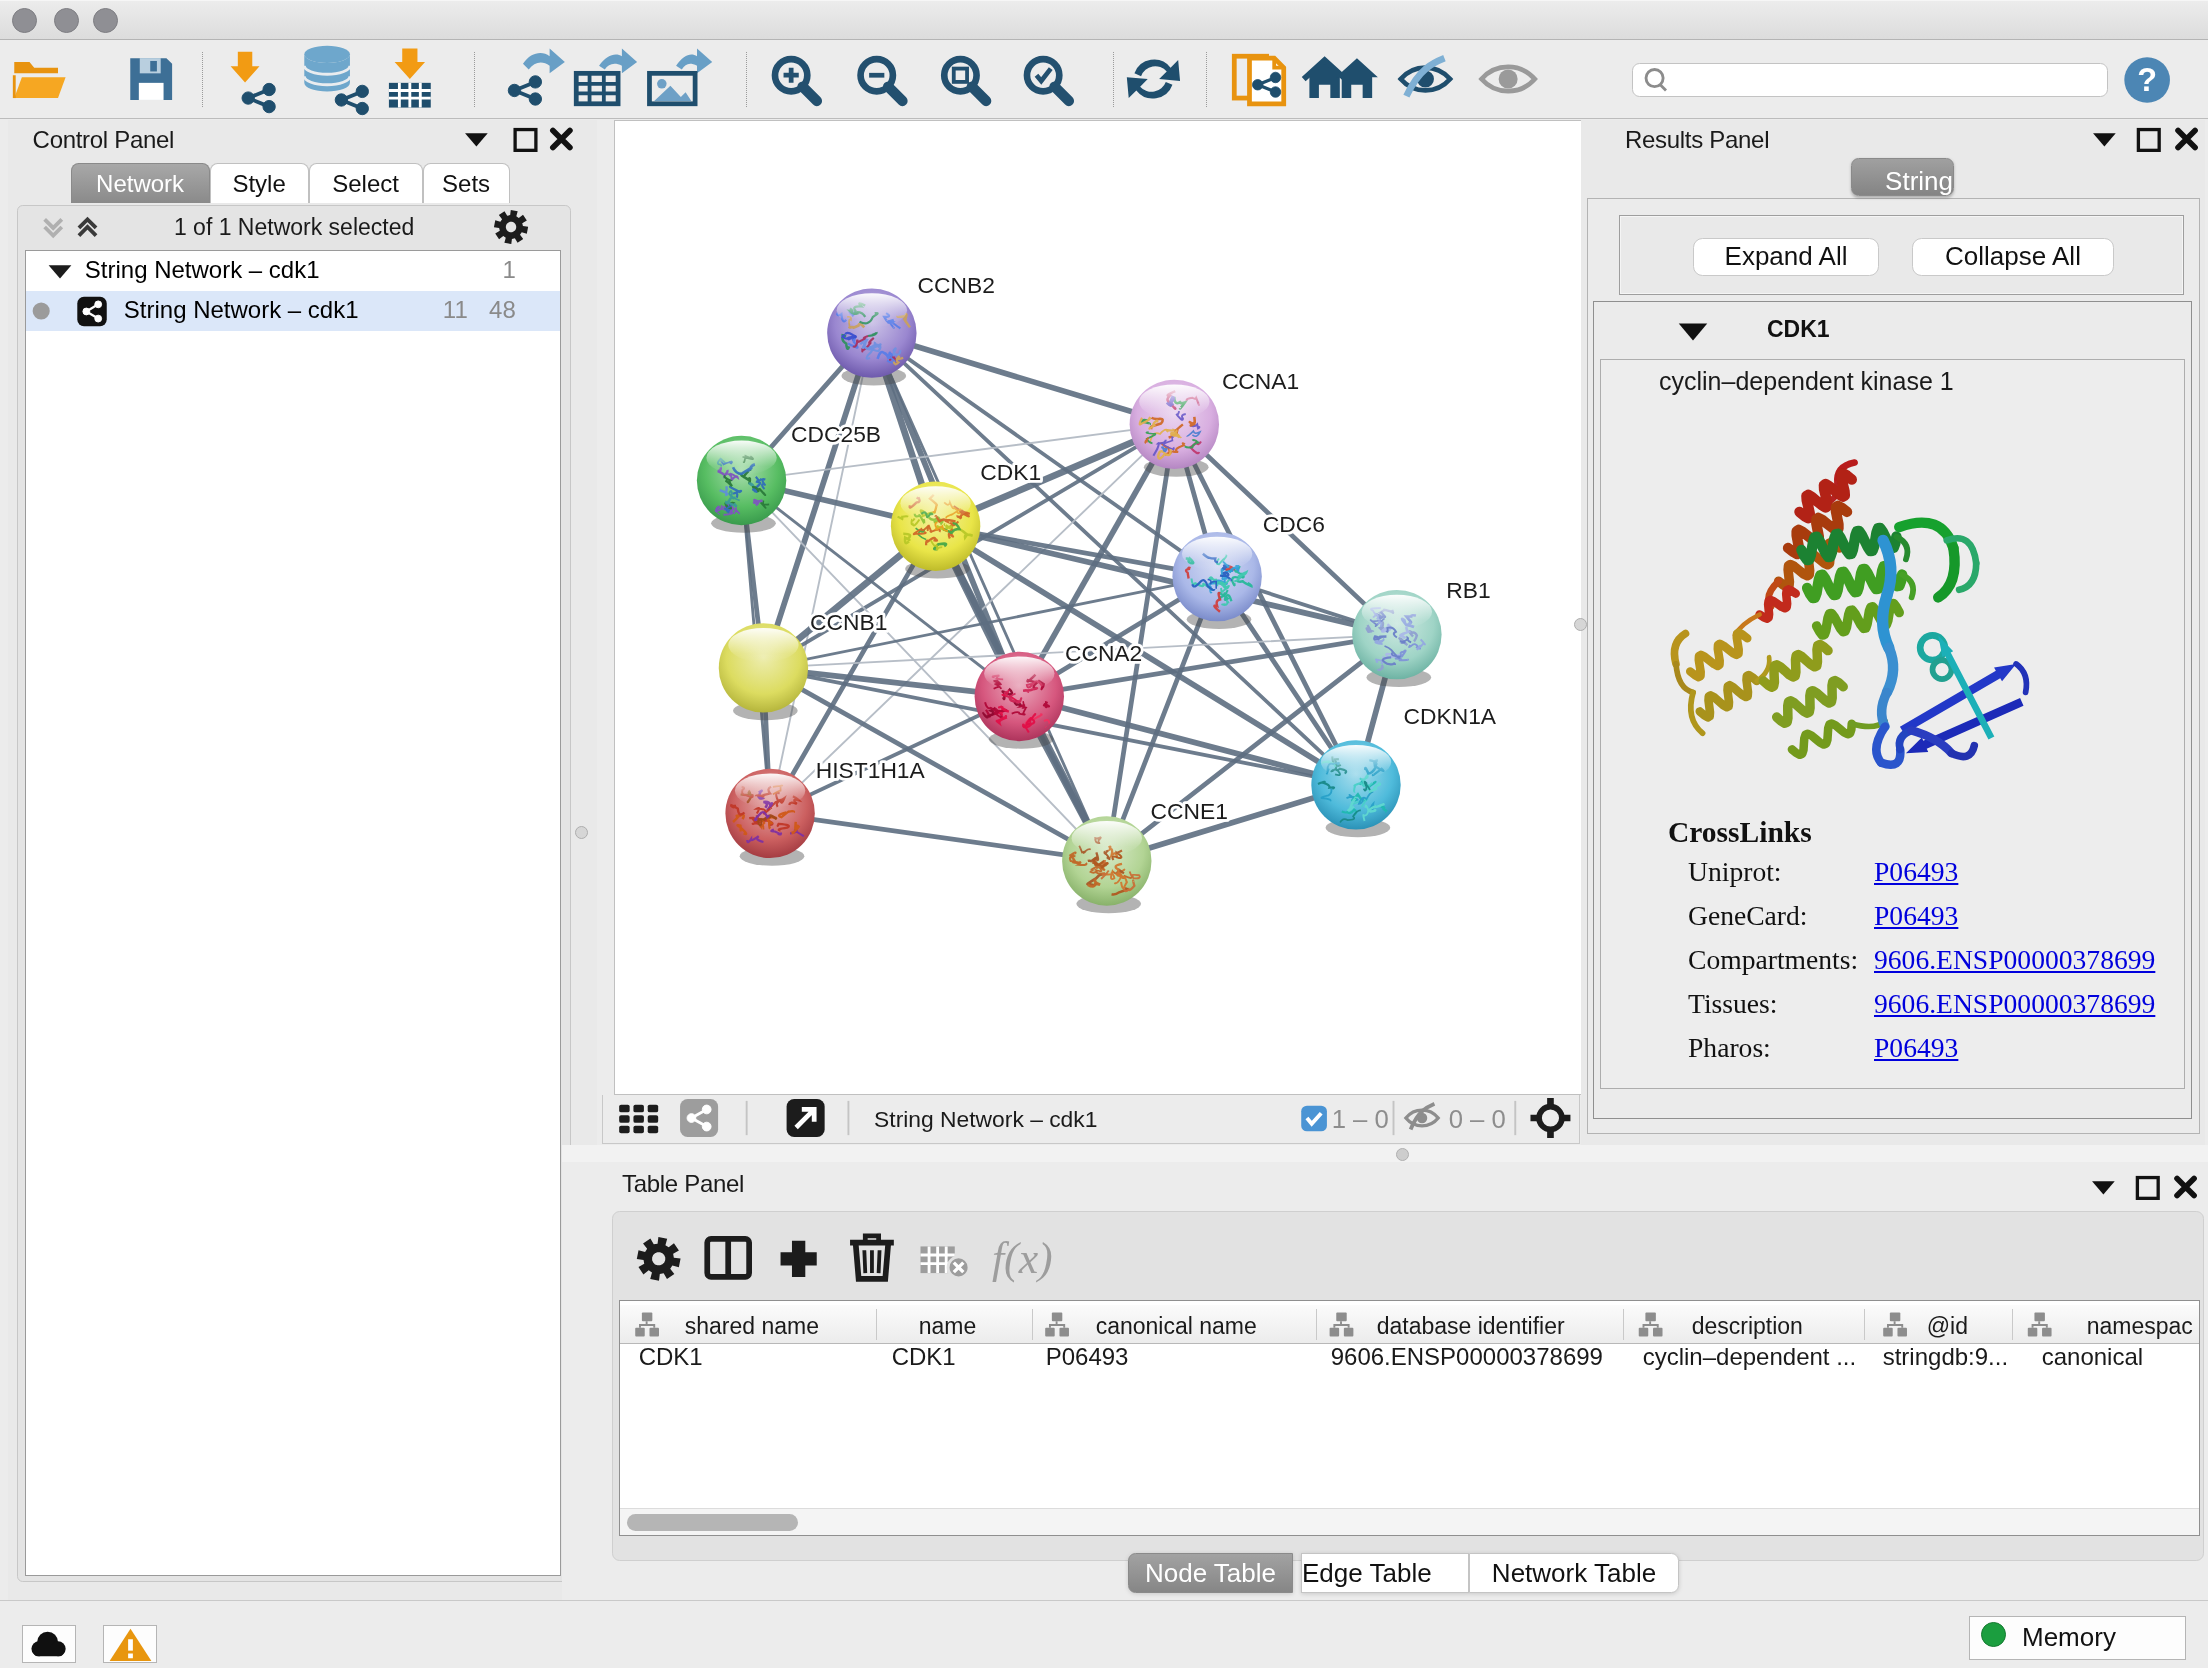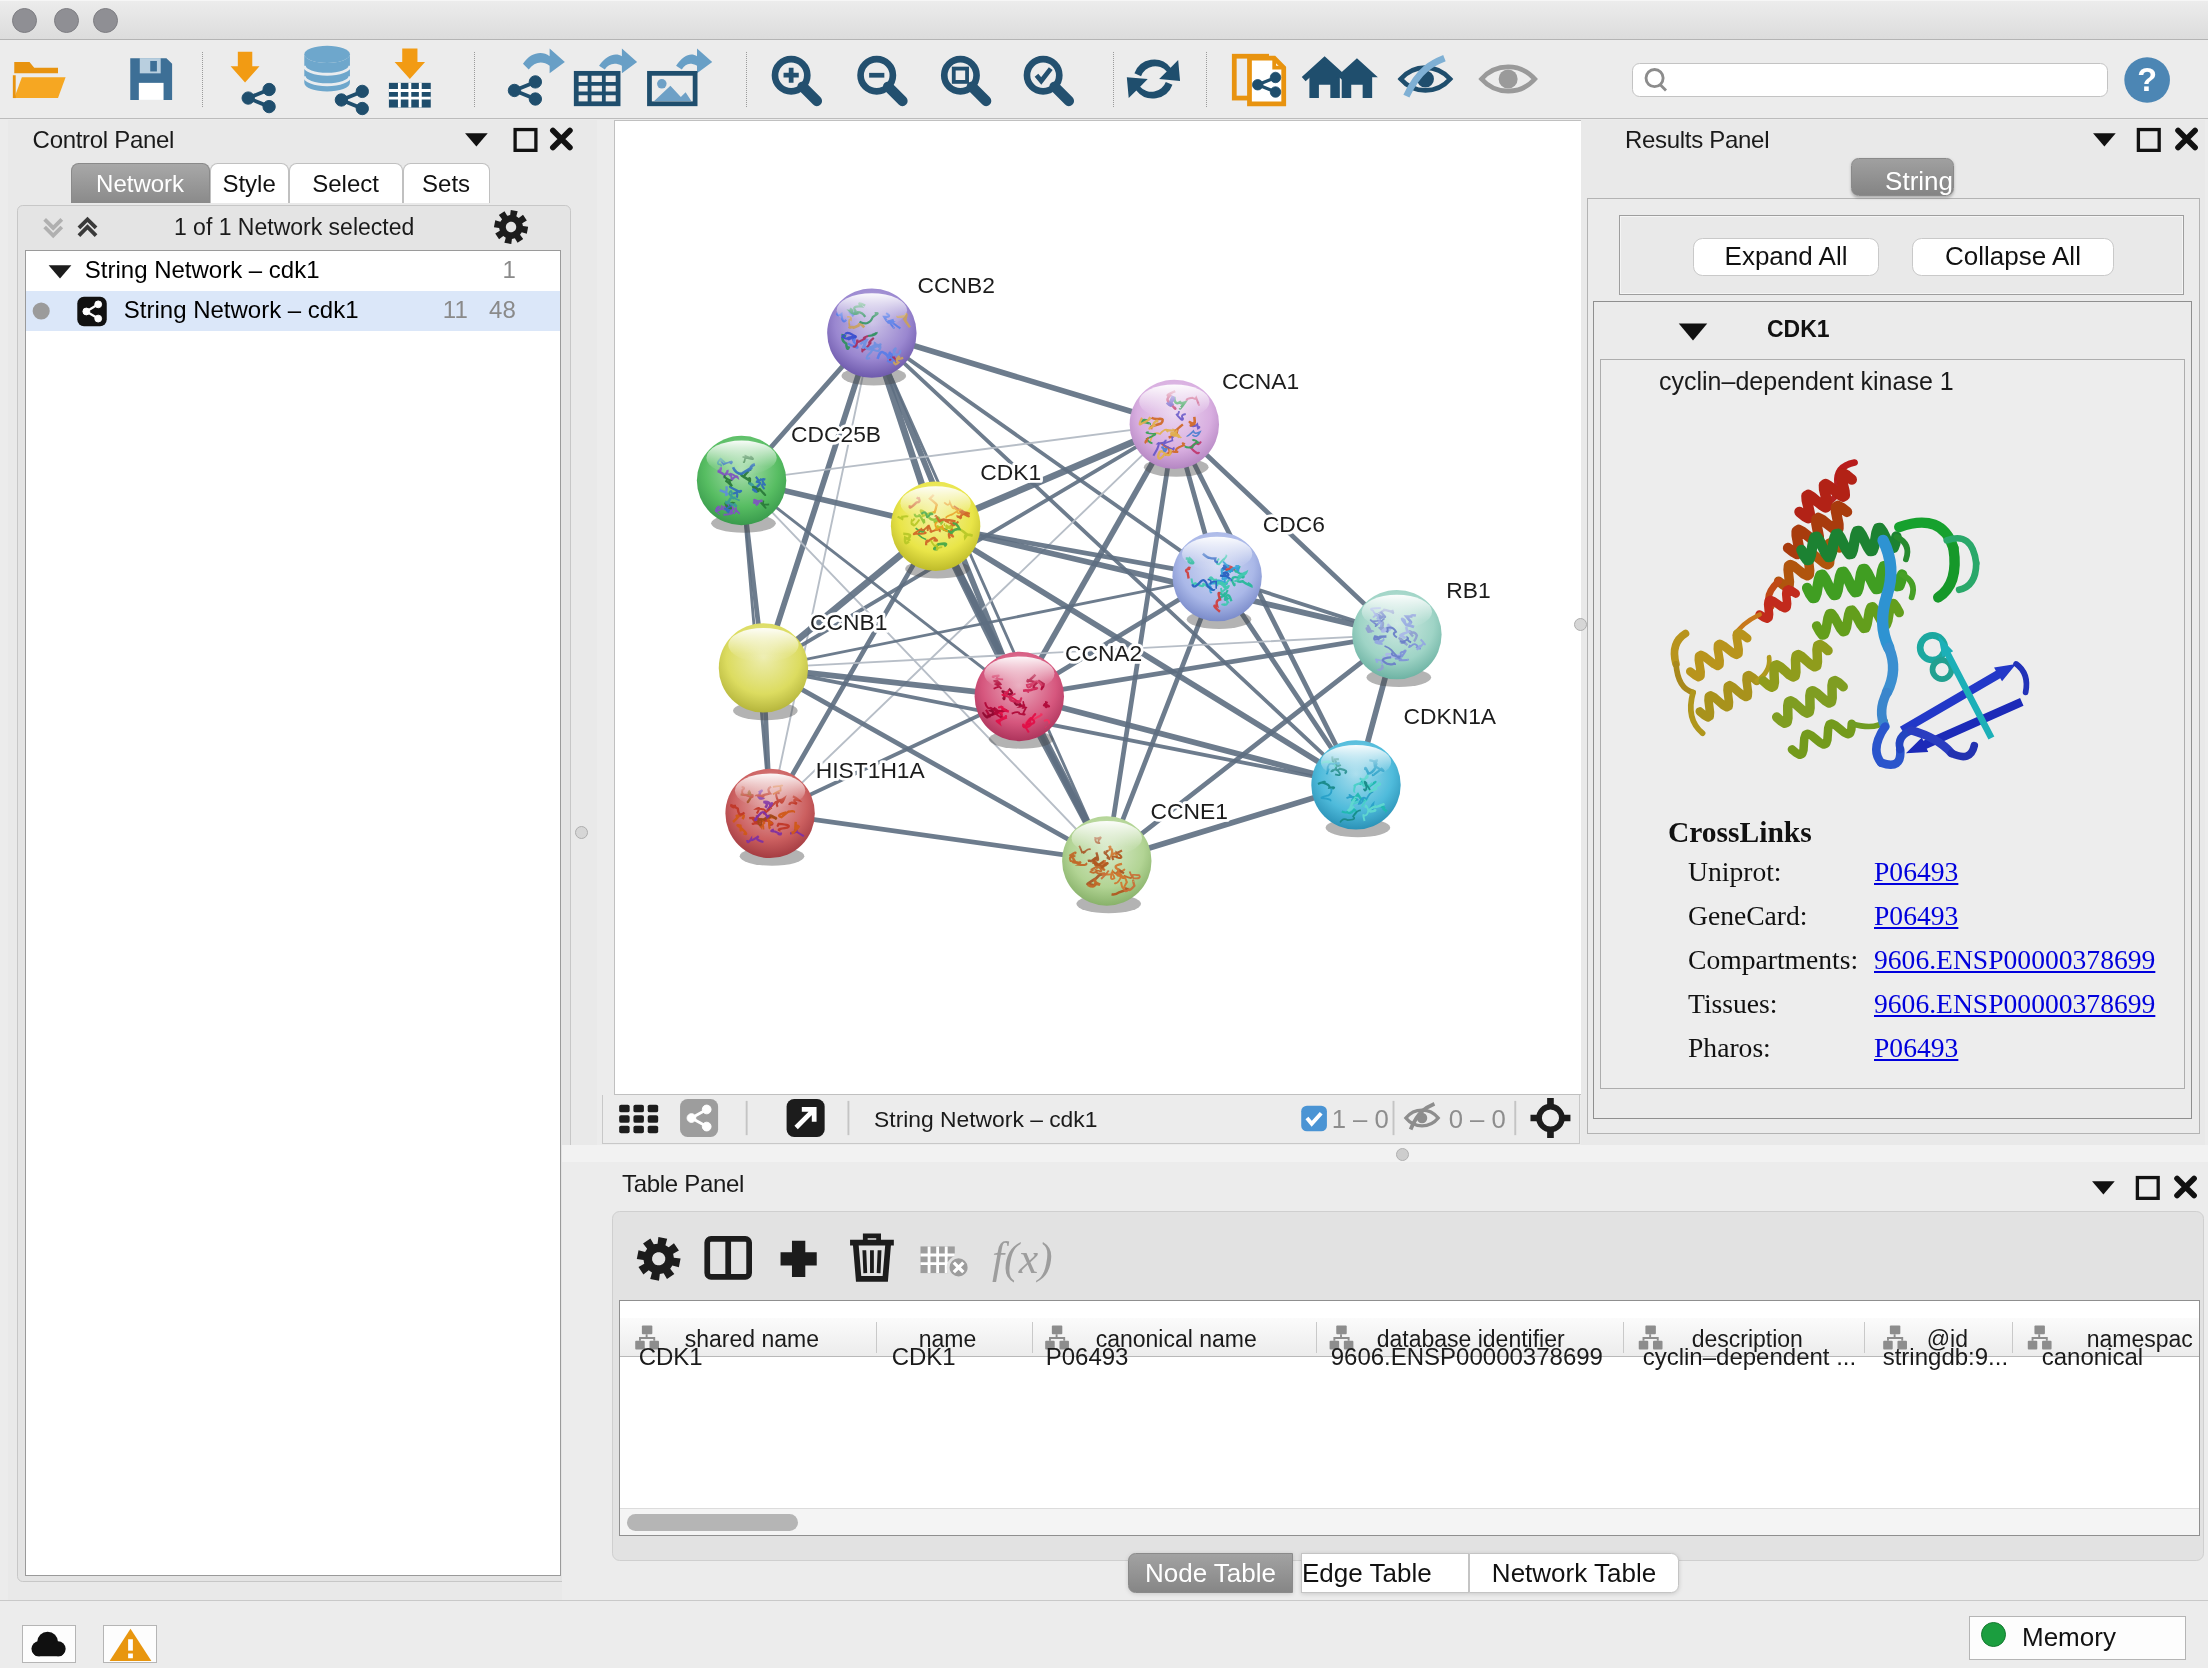--- a/index.html
+++ b/index.html
@@ -45,21 +45,21 @@
 
 .bigtab { font-size:26px; height:40px; line-height:38px; white-space:nowrap; background:#fff; border:1px solid #c4c4c4; color:#111; }
 
 
 #statusbar { left:0; top:1600px; width:2208px; height:68px; background:#ececec; border-top:1px solid #c9c9c9; }
 .xrow { position:absolute; left:107px; width:495px; font-family:"Liberation Serif", serif; font-size:27.6px; color:#111; }
 .xl { display:inline-block; }
 .xv { position:absolute; left:186px; color:#0000dd; text-decoration:underline; }
 
 #ntable { position:absolute; left:5.7px; top:88px; width:1581px; height:236px; background:#fff; border:1px solid #8f8f8f; overflow:hidden; }
-#nt-head { position:absolute; left:0; top:17px; width:100%; height:39px; background:linear-gradient(#fbfbfb,#ececec); border-bottom:1px solid #b8b8b8; }
+#nt-head { position:absolute; left:0; top:4px; width:100%; height:39px; background:linear-gradient(#fbfbfb,#ececec); border-bottom:1px solid #b8b8b8; }
 .hsep { position:absolute; top:3.8px; height:31px; border-left:1px solid #c9c9c9; }
 .hlbl { position:absolute; top:7.6px; font-size:23px; color:#1a1a1a; }
 #nt-row { position:absolute; left:0; top:40px; width:100%; height:36px; font-size:24px; color:#1a1a1a; }
 #nt-row span { position:absolute; top:1.9px; }
 #nt-scroll { position:absolute; left:0; bottom:0; width:100%; height:27px; background:#f4f4f4; border-top:1px solid #dcdcdc; }
 #nt-thumb { position:absolute; left:7.6px; top:4.8px; width:171px; height:17px; background:#b5b5b5; border-radius:8.6px; }
 .bigtab.sel {}
 </style>
 </head>
 <body>
@@ -227,21 +227,21 @@
   <div id="cpanel-title">Control Panel</div>
   <svg width="124" height="34" style="position:absolute;left:447px;top:1.9px;" viewBox="0 0 130 36">
     <path d="M10 12 L34 12 L22 26 Z" fill="#111"></path>
     <rect x="63" y="8" width="22" height="22" fill="none" stroke="#111" stroke-width="3.5"></rect>
     <g stroke="#111" stroke-width="6" stroke-linecap="round">
         <path d="M103 9 L121 27 M121 9 L103 27"></path>
       </g>
   </svg>
   <div class="tabrow" style="left:63px; top:43px;">
     <div class="tab sel" style="width:139px;">Network</div>
-    <div class="tab" style="width:79px;text-align:center;">Style</div>
+    <div class="tab" style="width:99px;text-align:center;">Style</div>
     <div class="tab" style="width:114px;">Select</div>
     <div class="tab" style="width:87px;">Sets</div>
   </div>
   <div id="cp-box">
     <div id="cp-head">
       <svg width="553" height="42" style="position:absolute;left:0;top:0;" viewBox="0 0 581 44">
         <g stroke="#b0b0b0" stroke-width="4" fill="none">
           <path d="M28 14 L37 23 L46 14 M28 22 L37 31 L46 22"></path>
         </g>
         <g stroke="#3a3a3a" stroke-width="4" fill="none">

